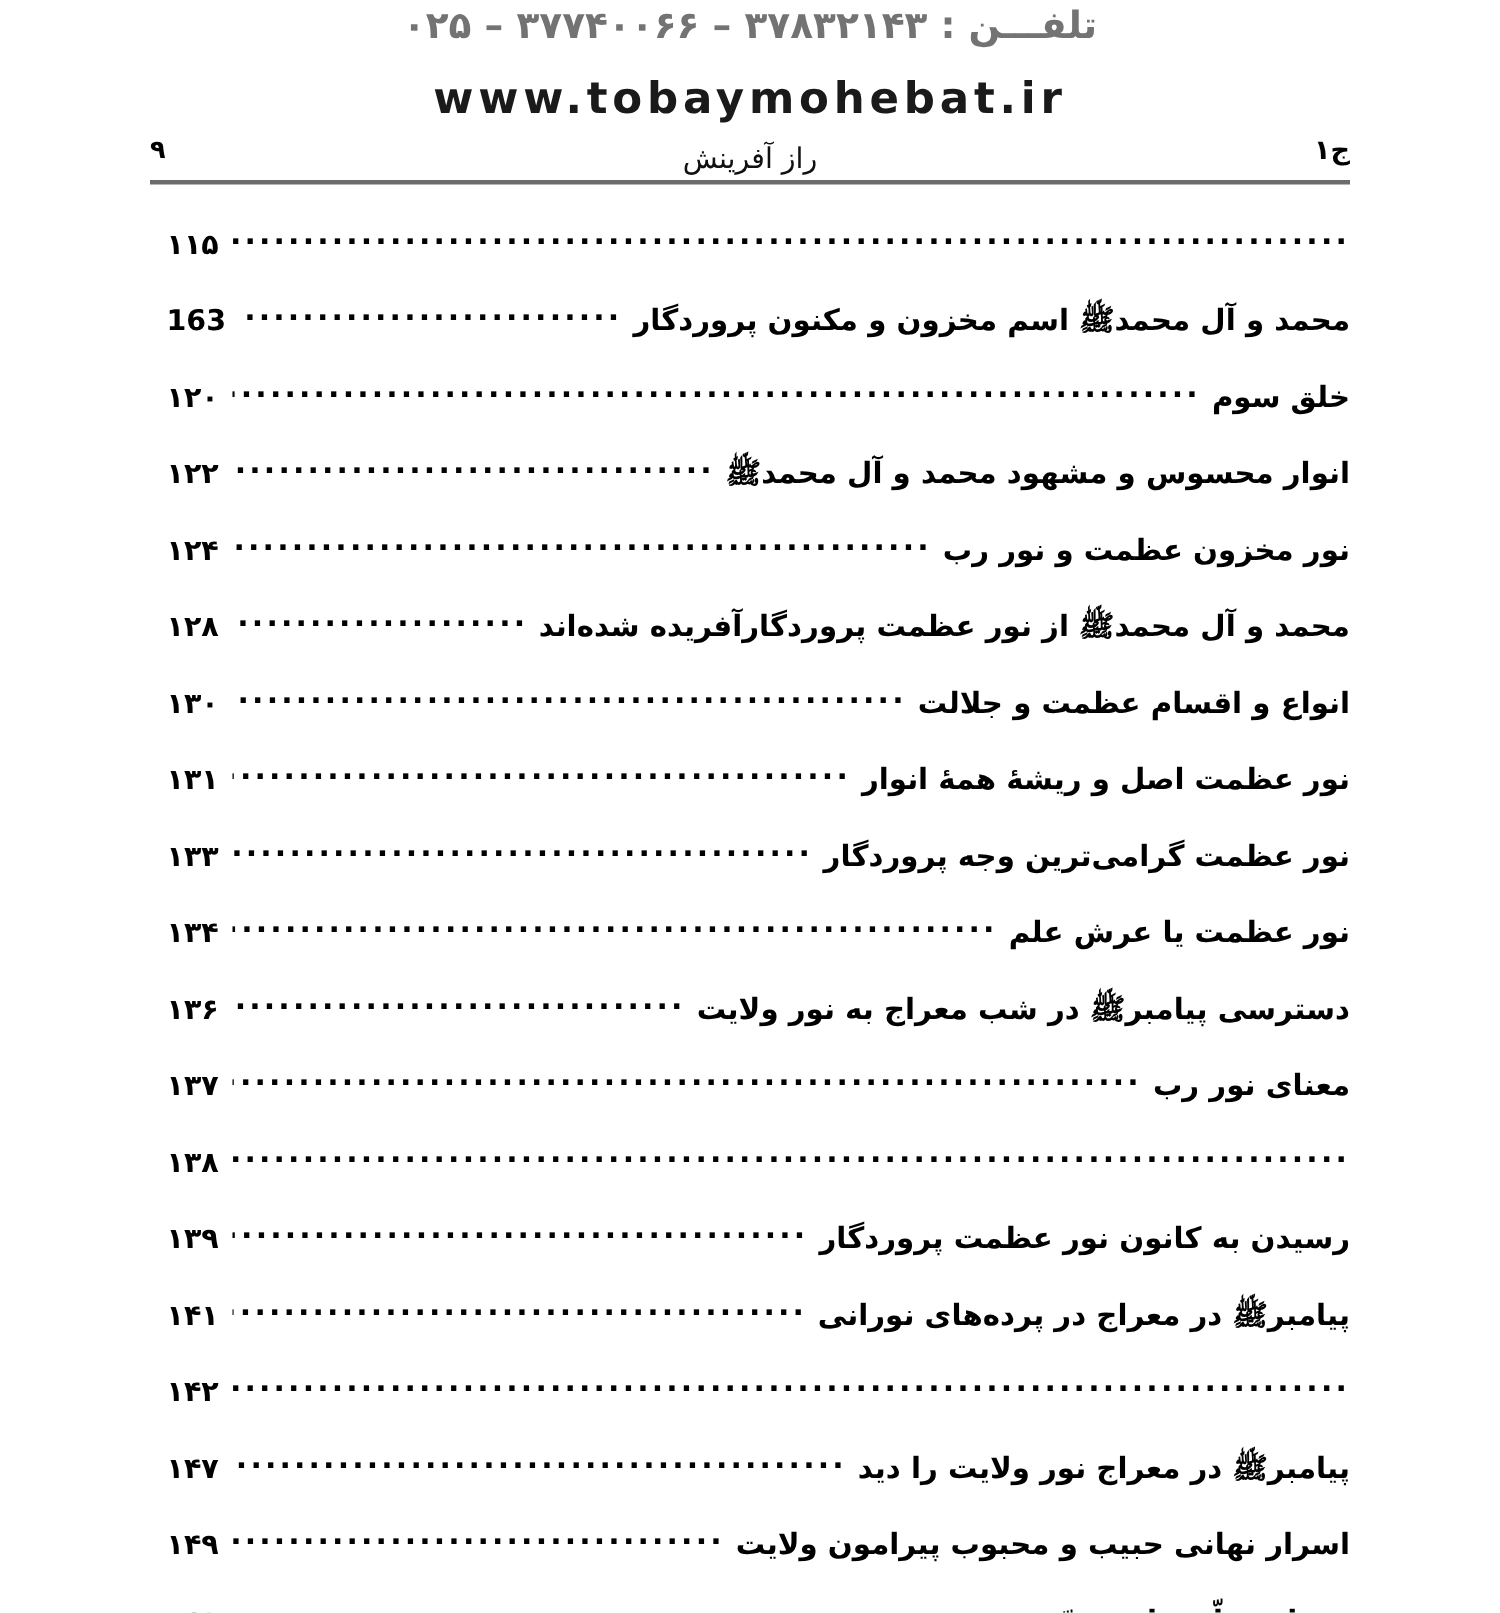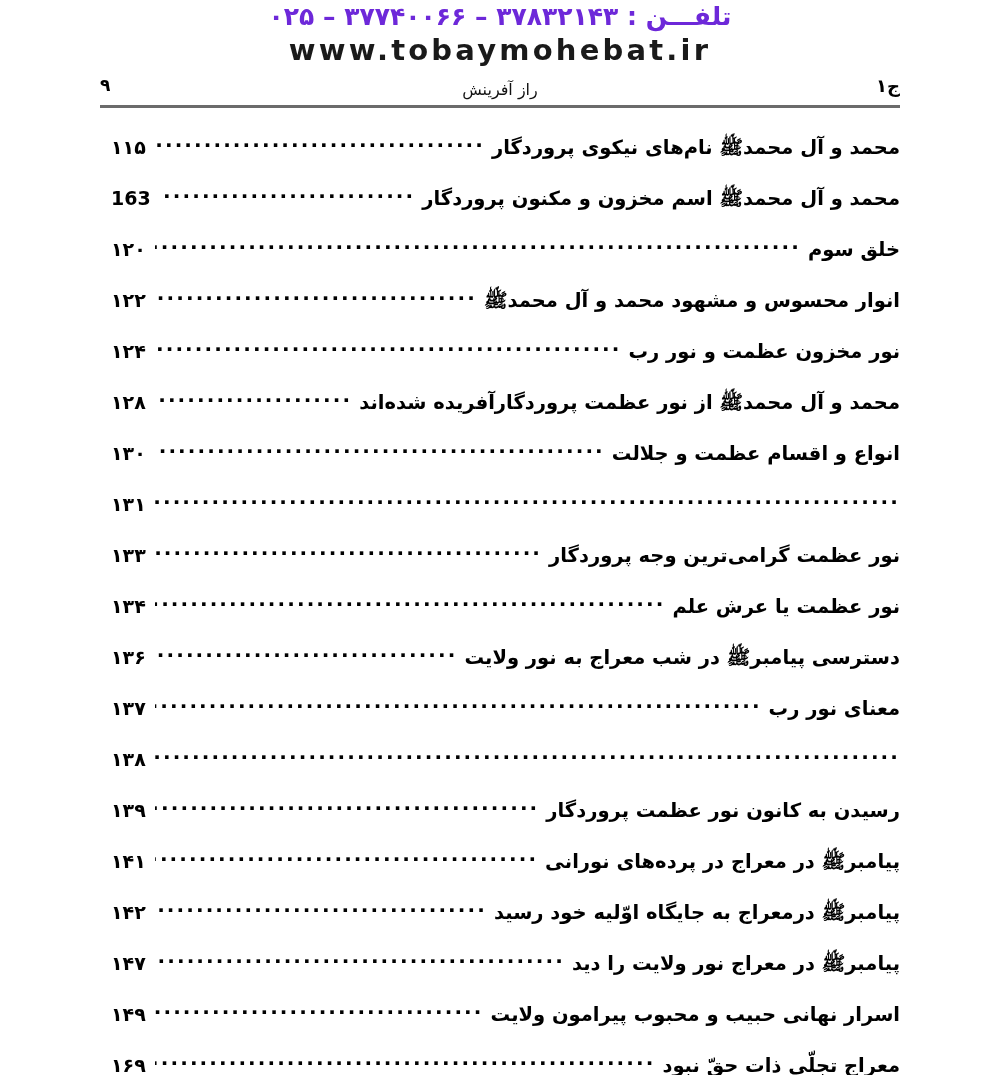--- a/index.html
+++ b/index.html
@@ -23,35 +23,35 @@
     padding-top: 2px;
     text-align: center;
     direction: rtl;
   }
   .stamp-phone {
     font-family: "DejaVu Sans", "Liberation Sans", sans-serif;
     font-size: 25px;
     font-weight: 700;
     letter-spacing: 0.5px;
     line-height: 30px;
-    color: #6d28d9;
+    color: #737373;
     white-space: nowrap;
     direction: rtl;
     unicode-bidi: plaintext;
     text-align: center;
   }
   .stamp-site {
     font-family: "DejaVu Sans", "Liberation Sans", sans-serif;
     font-size: 29px;
     font-weight: 700;
     letter-spacing: 3.2px;
     line-height: 34px;
     color: #1a1a1a;
     direction: ltr;
-    margin-top: 1px;
+    margin-top: 16px;
   }
 
   
   .page-header {
     position: relative;
     width: 800px;
     margin: 6px auto 0 auto;
     height: 30px;
   }
   .hdr-folio-left {
@@ -71,21 +71,21 @@
     font-weight: 700;
     font-family: "DejaVu Sans", "Liberation Sans", sans-serif;
     direction: rtl;
   }
   .hdr-title {
     position: absolute;
     left: 0;
     right: 0;
     top: 7px;
     text-align: center;
-    font-size: 16px;
+    font-size: 19px;
     font-weight: 400;
     font-family: "DejaVu Sans", "Liberation Sans", sans-serif;
     color: #111;
   }
   .hdr-rule {
     width: 800px;
     margin: 2px auto 0 auto;
     height: 3px;
     background: #6b6b6b;
   }
@@ -156,21 +156,20 @@
 
 <div class="page-header">
   <div class="hdr-folio-left">۹</div>
   <div class="hdr-title">راز آفرینش</div>
   <div class="hdr-folio-right">ج۱</div>
 </div>
 <div class="hdr-rule"></div>
 
 <div class="toc" id="toc-list">
     <div class="toc-row">
-      <span class="toc-label">محمد و آل محمدﷺ نام‌های نیکوی پروردگار</span>
       <span class="toc-dots"></span>
       <span class="toc-page">۱۱۵</span>
     </div>
     <div class="toc-row">
       <span class="toc-label">محمد و آل محمدﷺ اسم مخزون و مکنون پروردگار</span>
       <span class="toc-dots"></span>
       <span class="toc-page">163</span>
     </div>
     <div class="toc-row">
       <span class="toc-label">خلق سوم</span>
@@ -191,20 +190,21 @@
       <span class="toc-label">محمد و آل محمدﷺ از نور عظمت پروردگارآفریده شده‌اند</span>
       <span class="toc-dots"></span>
       <span class="toc-page">۱۲۸</span>
     </div>
     <div class="toc-row">
       <span class="toc-label">انواع و اقسام عظمت و جلالت</span>
       <span class="toc-dots"></span>
       <span class="toc-page">۱۳۰</span>
     </div>
     <div class="toc-row">
+      <span class="toc-label">نور عظمت اصل و ریشهٔ همهٔ انوار</span>
       <span class="toc-dots"></span>
       <span class="toc-page">۱۳۱</span>
     </div>
     <div class="toc-row">
       <span class="toc-label">نور عظمت گرامی‌ترین وجه پروردگار</span>
       <span class="toc-dots"></span>
       <span class="toc-page">۱۳۳</span>
     </div>
     <div class="toc-row">
       <span class="toc-label">نور عظمت یا عرش علم</span>
@@ -229,21 +229,20 @@
       <span class="toc-label">رسیدن به کانون نور عظمت پروردگار</span>
       <span class="toc-dots"></span>
       <span class="toc-page">۱۳۹</span>
     </div>
     <div class="toc-row">
       <span class="toc-label">پیامبرﷺ در معراج در پرده‌های نورانی</span>
       <span class="toc-dots"></span>
       <span class="toc-page">۱۴۱</span>
     </div>
     <div class="toc-row">
-      <span class="toc-label">پیامبرﷺ درمعراج به جایگاه اوّلیه خود رسید</span>
       <span class="toc-dots"></span>
       <span class="toc-page">۱۴۲</span>
     </div>
     <div class="toc-row">
       <span class="toc-label">پیامبرﷺ در معراج نور ولایت را دید</span>
       <span class="toc-dots"></span>
       <span class="toc-page">۱۴۷</span>
     </div>
     <div class="toc-row">
       <span class="toc-label">اسرار نهانی حبیب و محبوب پیرامون ولایت</span>

